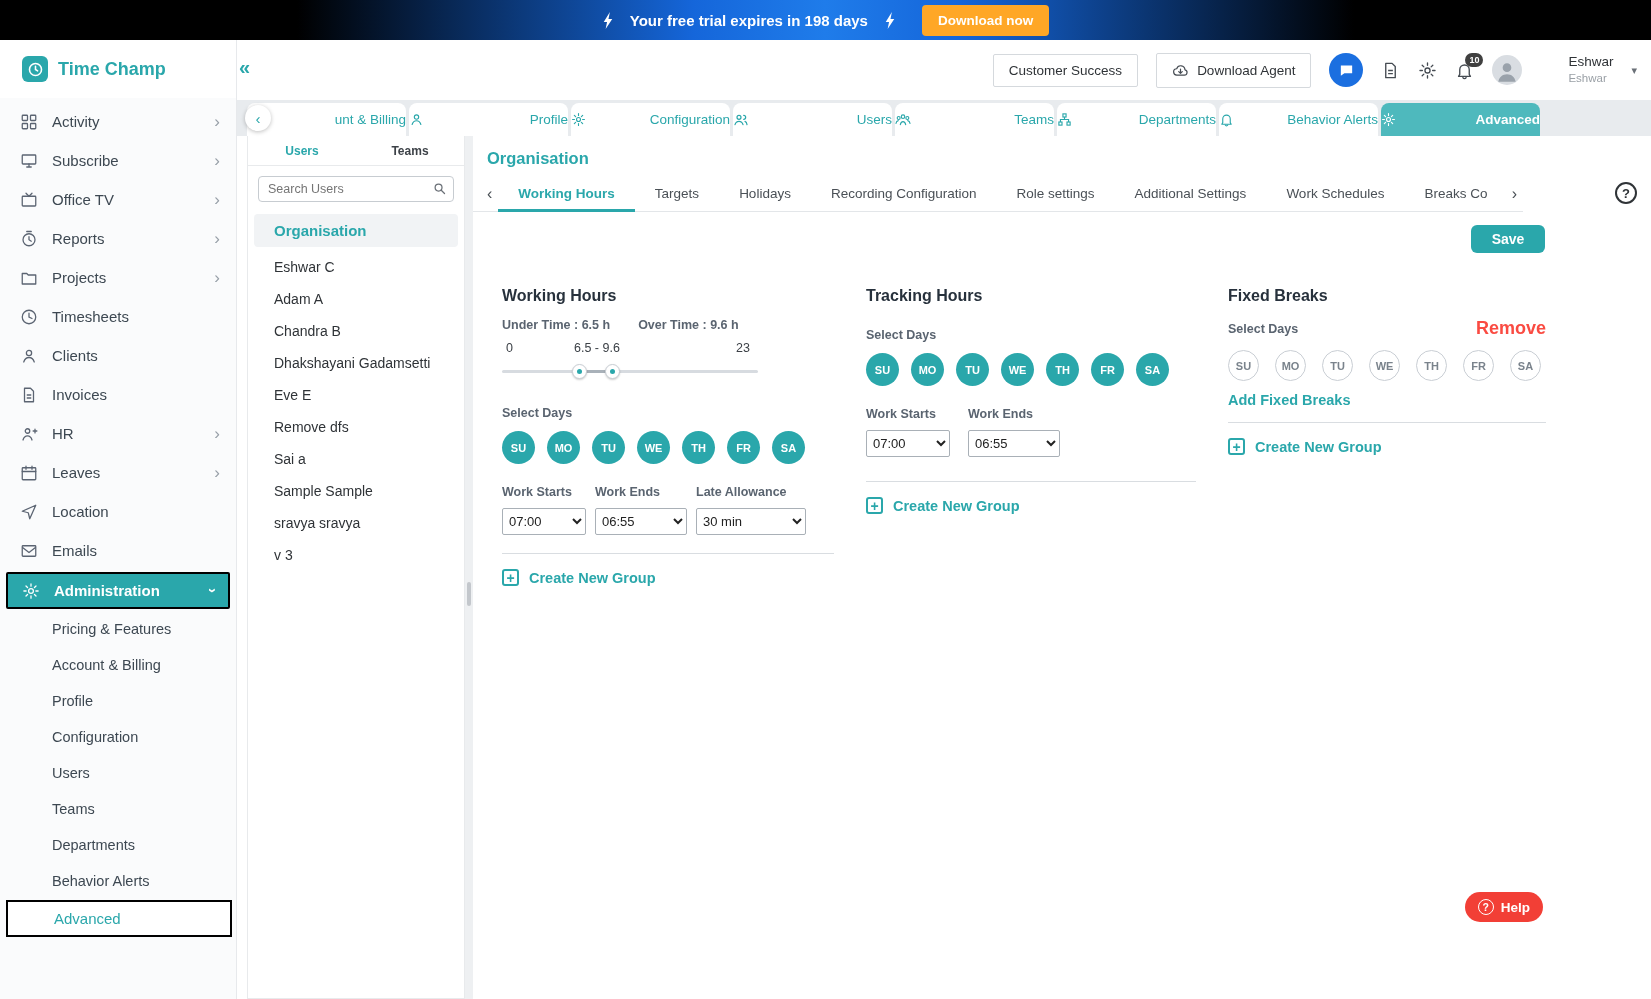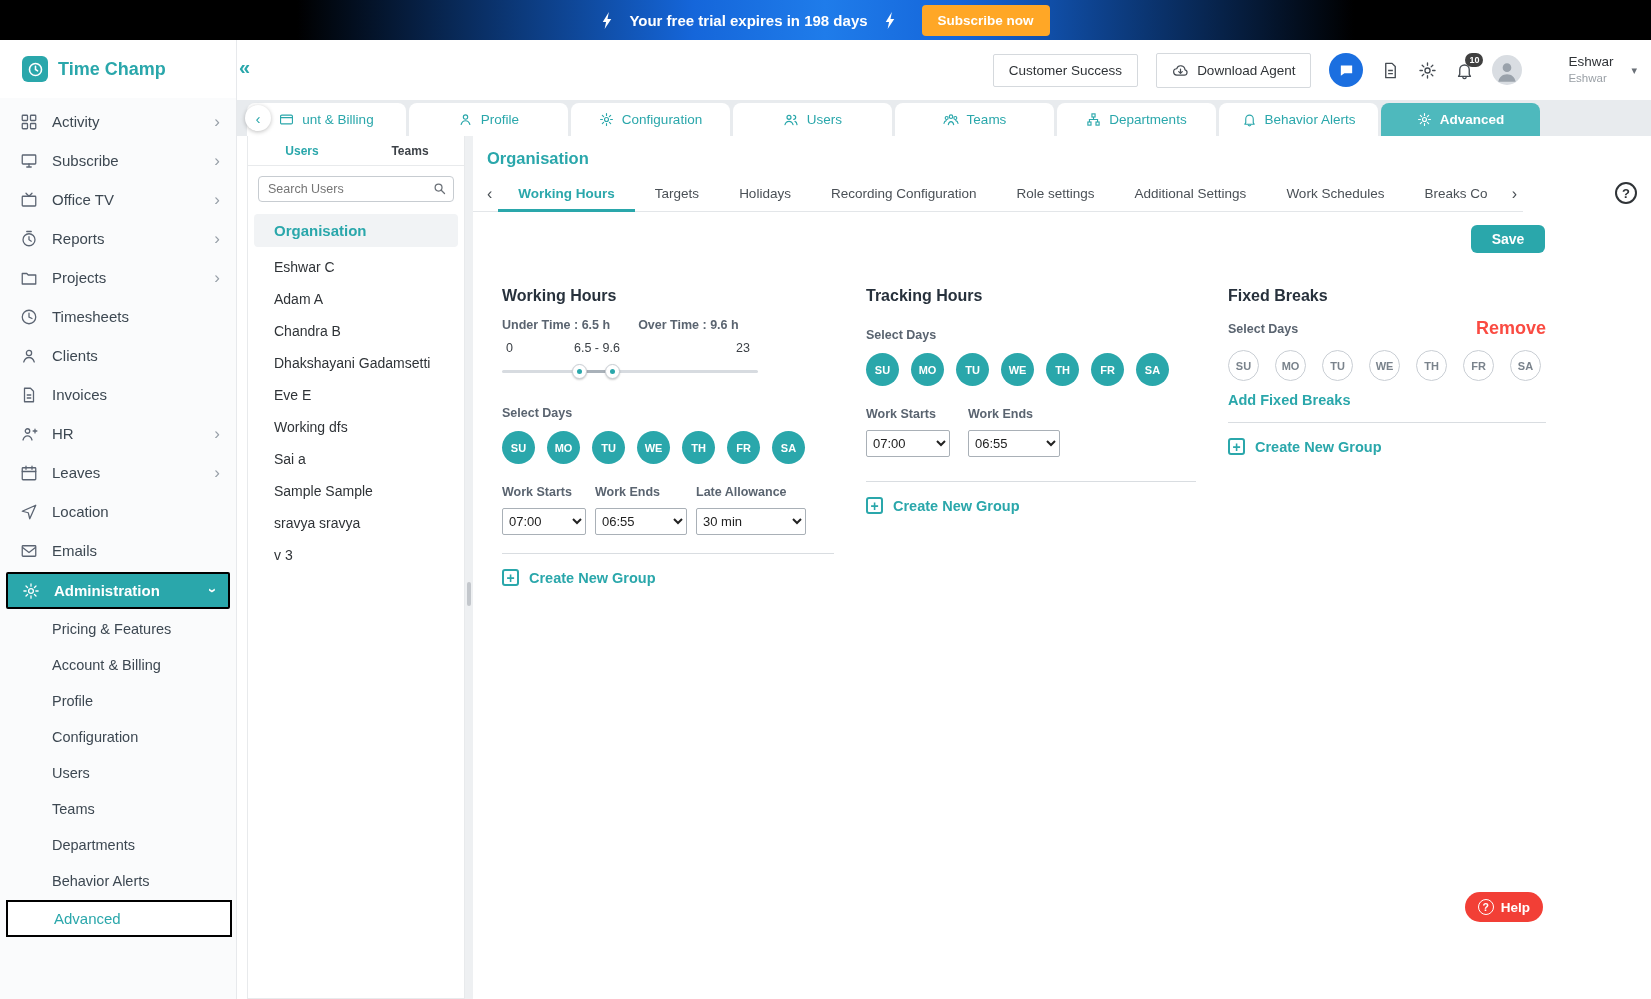--- a/index.html
+++ b/index.html
@@ -54,21 +54,21 @@
     border-radius:8px;padding:2px 4px;min-width:16px;text-align:center;}
   .avatar{width:30px;height:30px;border-radius:50%;background:#d9dde2;display:flex;align-items:flex-end;justify-content:center;overflow:hidden;cursor:pointer;}
   .user-names{line-height:1.25;cursor:pointer;margin-left:28px;}
   .user-name{font-size:13.5px;color:#2f3337;}
   .user-sub{font-size:11.5px;color:#9aa0a6;}
   .caret{color:#6a7077;font-size:11px;cursor:pointer;}
 
   
   .tabbar{height:36px;background:#e8ebee;display:flex;align-items:flex-end;gap:3px;padding-left:10px;position:relative;flex-shrink:0;}
   .top-tab{width:159px;height:33px;background:#fff;color:var(--teal);border-radius:8px 8px 0 0;flex-shrink:0;
-    display:flex;align-items:center;justify-content:center;gap:8px;font-size:13.5px;white-space:nowrap;overflow:hidden;cursor:pointer;}
+    display:flex;align-items:center;justify-content:space-between;gap:8px;font-size:13.5px;white-space:nowrap;overflow:hidden;cursor:pointer;}
   .top-tab.active{background:var(--teal-tab);color:#fff;font-weight:bold;}
   .tab-scroll-left{position:absolute;left:8px;top:5px;width:26px;height:26px;border-radius:50%;background:#fff;
     box-shadow:0 1px 4px rgba(0,0,0,.25);color:var(--teal);display:flex;align-items:center;justify-content:center;
     font-size:15px;cursor:pointer;z-index:3;}
 
   
   .content{flex:1;display:flex;min-height:0;padding-left:10px;background:#fff;}
   .user-panel{width:218px;flex-shrink:0;border:1px solid #e8eaec;border-top:none;display:flex;flex-direction:column;background:#fff;}
   .up-tabs{height:30px;display:flex;border-bottom:1px solid #e8eaec;}
   .up-tab{flex:1;display:flex;align-items:center;justify-content:center;font-size:12px;font-weight:bold;cursor:pointer;color:#3d4248;}
@@ -140,21 +140,21 @@
 <body>
 
 <div class="banner">
   <svg width="12" height="17" viewBox="0 0 11 18">
       <path fill="#fff" d="M7.5 0L1 10.5h3.5L3 18l7-10.5H6z"></path>
     </svg>
   <span class="banner-text">Your free trial expires in 198 days</span>
   <svg width="12" height="17" viewBox="0 0 11 18">
       <path fill="#fff" d="M7.5 0L1 10.5h3.5L3 18l7-10.5H6z"></path>
     </svg>
-  <button class="subscribe-btn">Subscribe now</button>
+  <button class="subscribe-btn">Download now</button>
 </div>
 
 <div class="app">
 
   <aside class="sidebar">
     <div class="logo-row">
       <span class="logo-mark">
         <svg width="17" height="17" viewBox="0 0 24 24" fill="none" stroke="#fff" stroke-width="2.2" stroke-linecap="round">
             <circle cx="12" cy="12" r="8.5"></circle>
             <path d="M12 7.5V12l3 2"></path>
@@ -468,21 +468,21 @@
               </svg>
             </span>
         </div>
         <div class="group-header">Organisation</div>
         <div class="user-list">
           <div class="user-item">Eshwar C</div>
           <div class="user-item">Adam A</div>
           <div class="user-item">Chandra B</div>
           <div class="user-item">Dhakshayani Gadamsetti</div>
           <div class="user-item">Eve E</div>
-          <div class="user-item">Working dfs</div>
+          <div class="user-item">Remove dfs</div>
           <div class="user-item">Sai a</div>
           <div class="user-item">Sample Sample</div>
           <div class="user-item">sravya sravya</div>
           <div class="user-item">v 3</div>
         </div>
       </div>
       <div class="vdivider">
           <span class="vthumb"></span>
         </div>
 

